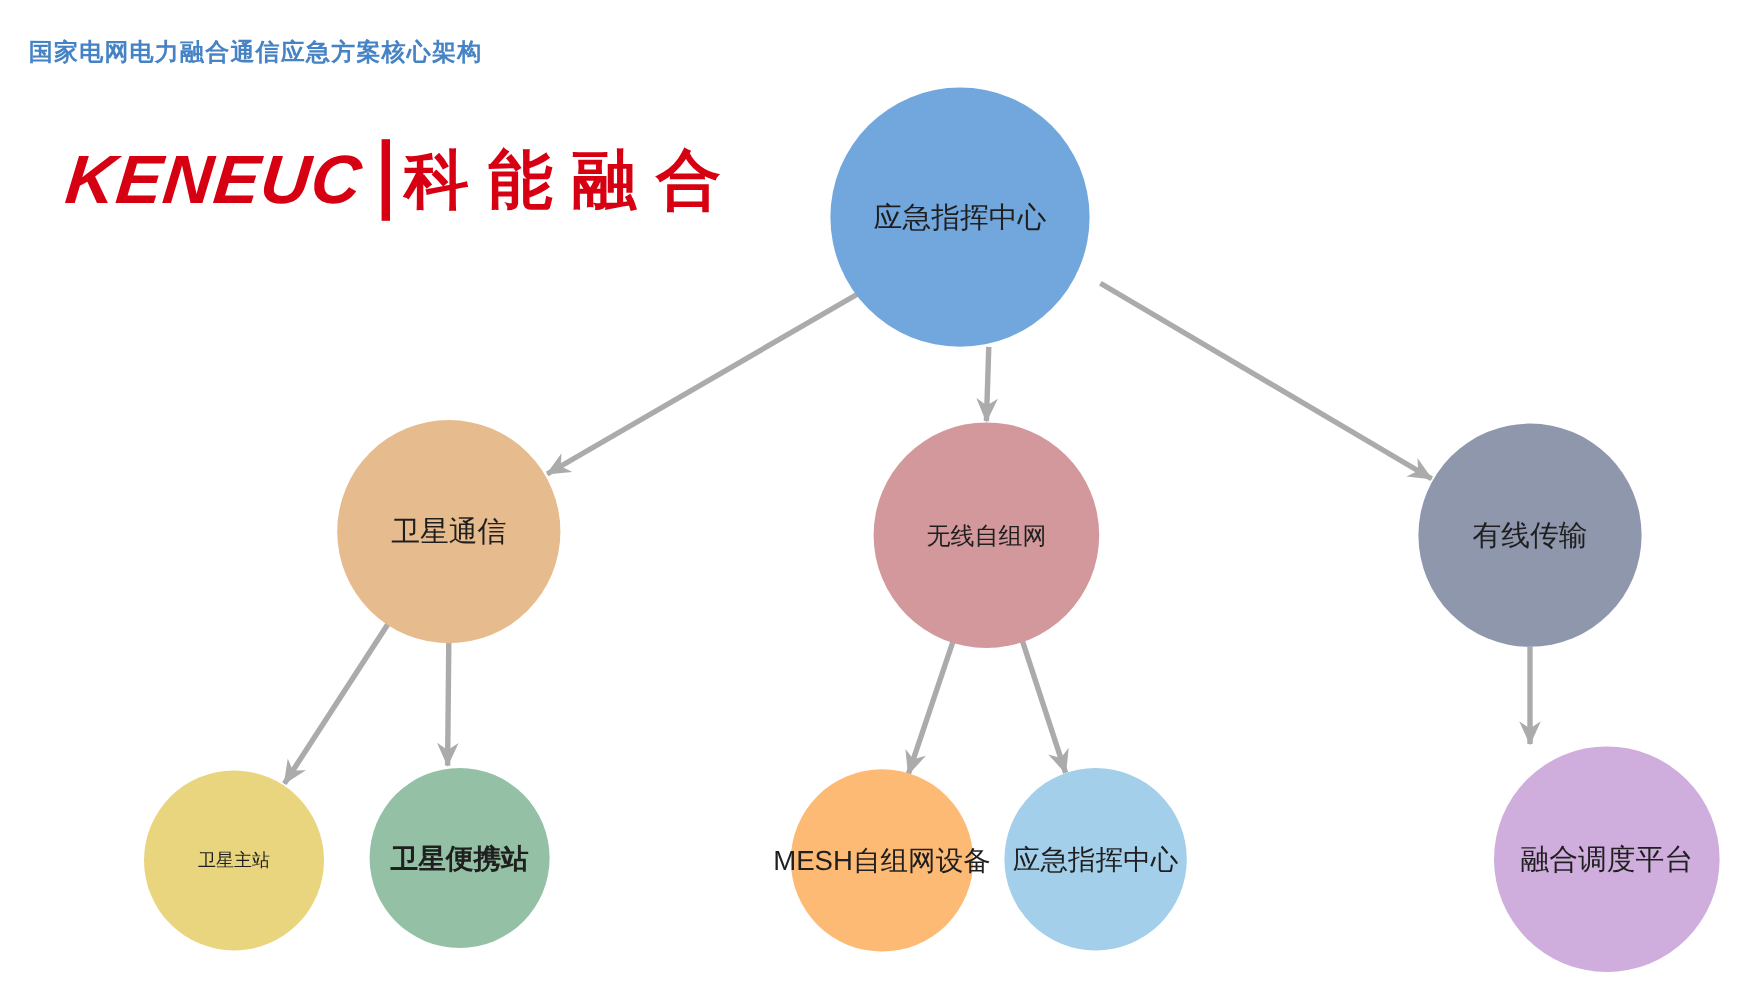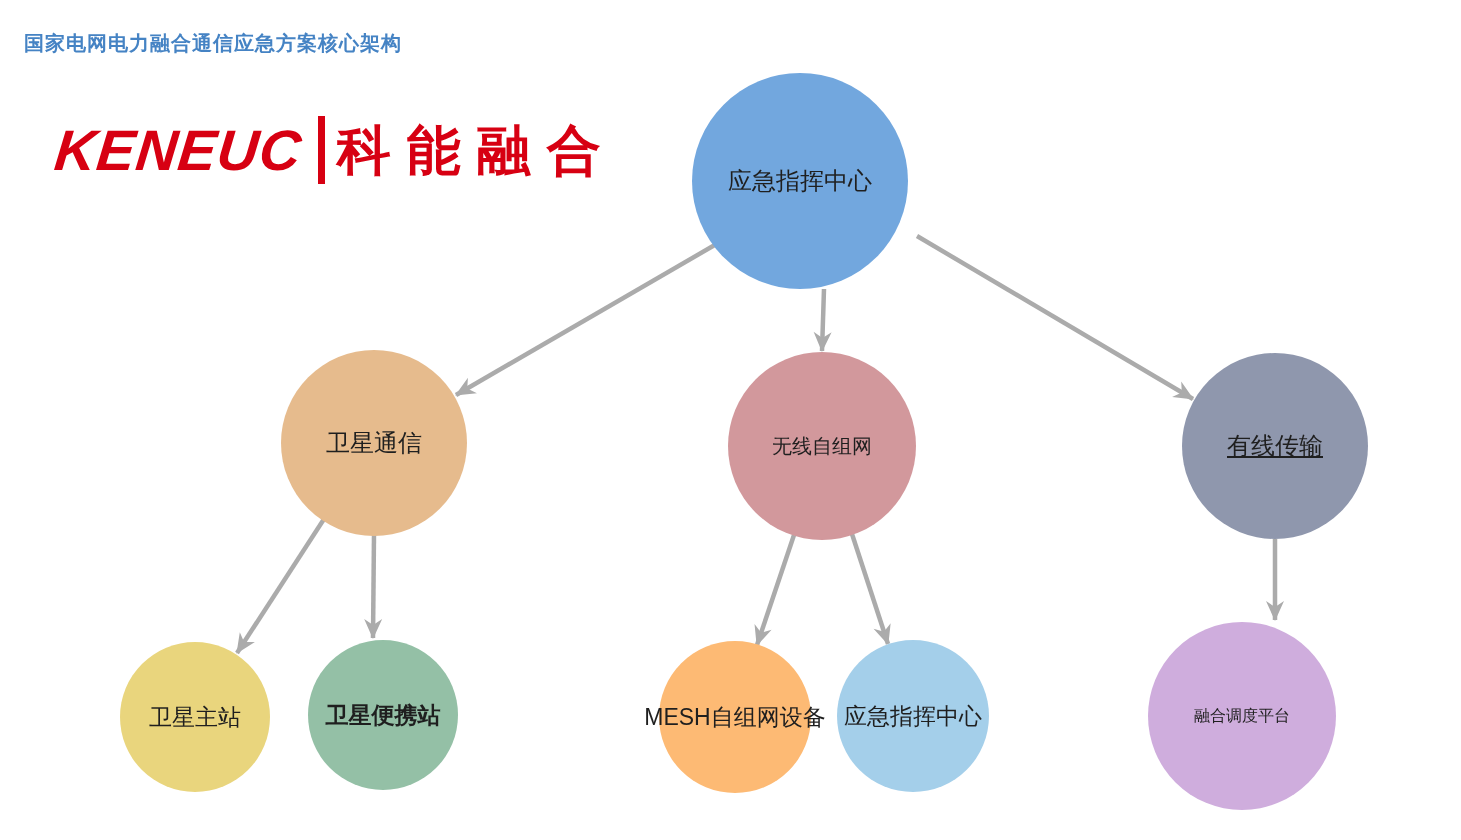--- a/index.html
+++ b/index.html
@@ -56,25 +56,25 @@
     display:flex;align-items:center;justify-content:center;
     color:#1f1f1f;
     white-space:nowrap;
     text-align:center;
   }
   .node span{white-space:nowrap;}
   .n-root   {left:692px; top:73px;  width:216px;height:216px;font-size:24px;}
   .n-sat    {left:281px; top:350px; width:186px;height:186px;font-size:24px;}
   .n-wless  {left:728px; top:352px; width:188px;height:188px;font-size:20px;}
   .n-wired  {left:1182px;top:353px; width:186px;height:186px;font-size:24px;}
-  .n-satmain{left:120px; top:642px; width:150px;height:150px;font-size:23px;justify-content:center;}
+  .n-satmain{left:120px; top:642px; width:150px;height:150px;font-size:15px;justify-content:center;}
   .n-satport{left:308px; top:640px; width:150px;height:150px;font-size:23px;font-weight:bold;}
   .n-mesh   {left:659px; top:641px; width:152px;height:152px;font-size:23px;}
   .n-narrow {left:837px; top:640px; width:152px;height:152px;font-size:23px;}
-  .n-disp   {left:1148px;top:622px; width:188px;height:188px;font-size:16px;}
+  .n-disp   {left:1245px;top:622px; width:188px;height:188px;font-size:24px;}
 </style>
 </head>
 <body>
 
 <div class="stage">
 
   <h1 class="page-title">国家电网电力融合通信应急方案核心架构</h1>
 
   <div class="logo">
     <span class="logo-latin">KENEUC</span>
@@ -103,21 +103,21 @@
   </div>
 
   <div class="node n-sat" style="background-color: rgb(230, 187, 141);">
     <span>卫星通信</span>
   </div>
 
   <div class="node n-wless" style="background-color: rgb(210, 152, 156);">
     <span>无线自组网</span>
   </div>
 
-  <div class="node n-wired" style="background-color: rgb(143, 151, 173); text-decoration: underline;">
+  <div class="node n-wired" style="background-color: rgb(143, 151, 173);">
     <span>有线传输</span>
   </div>
 
   <div class="node n-satmain" style="background-color: rgb(233, 213, 125);">
     <span>卫星主站</span>
   </div>
 
   <div class="node n-satport" style="background-color: rgb(148, 192, 166);">
     <span>卫星便携站</span>
   </div>

